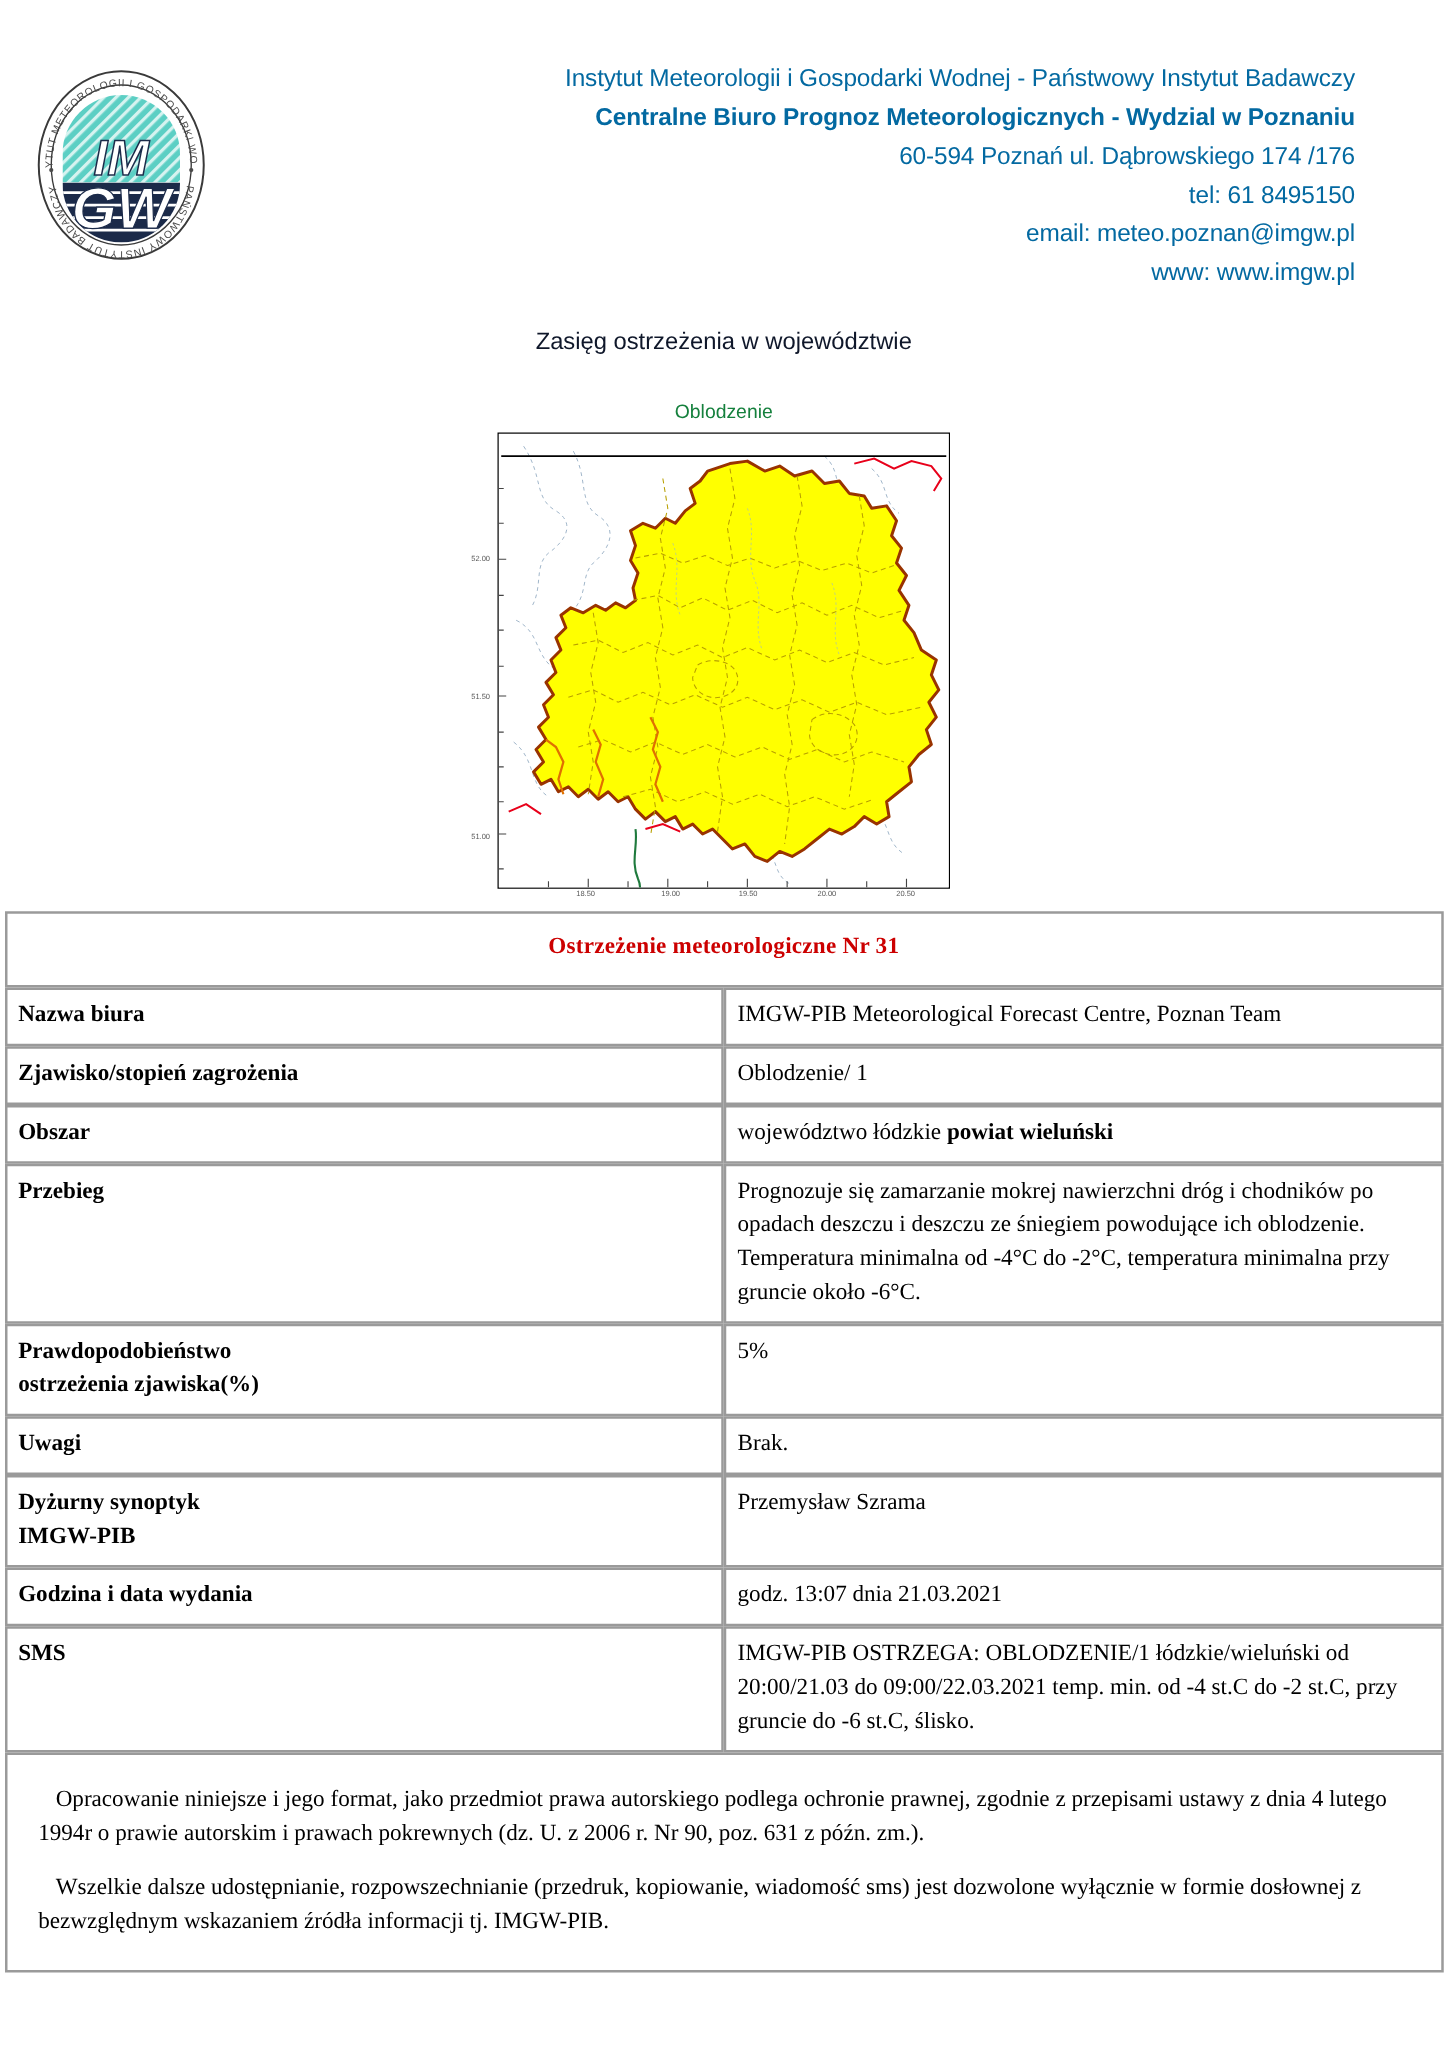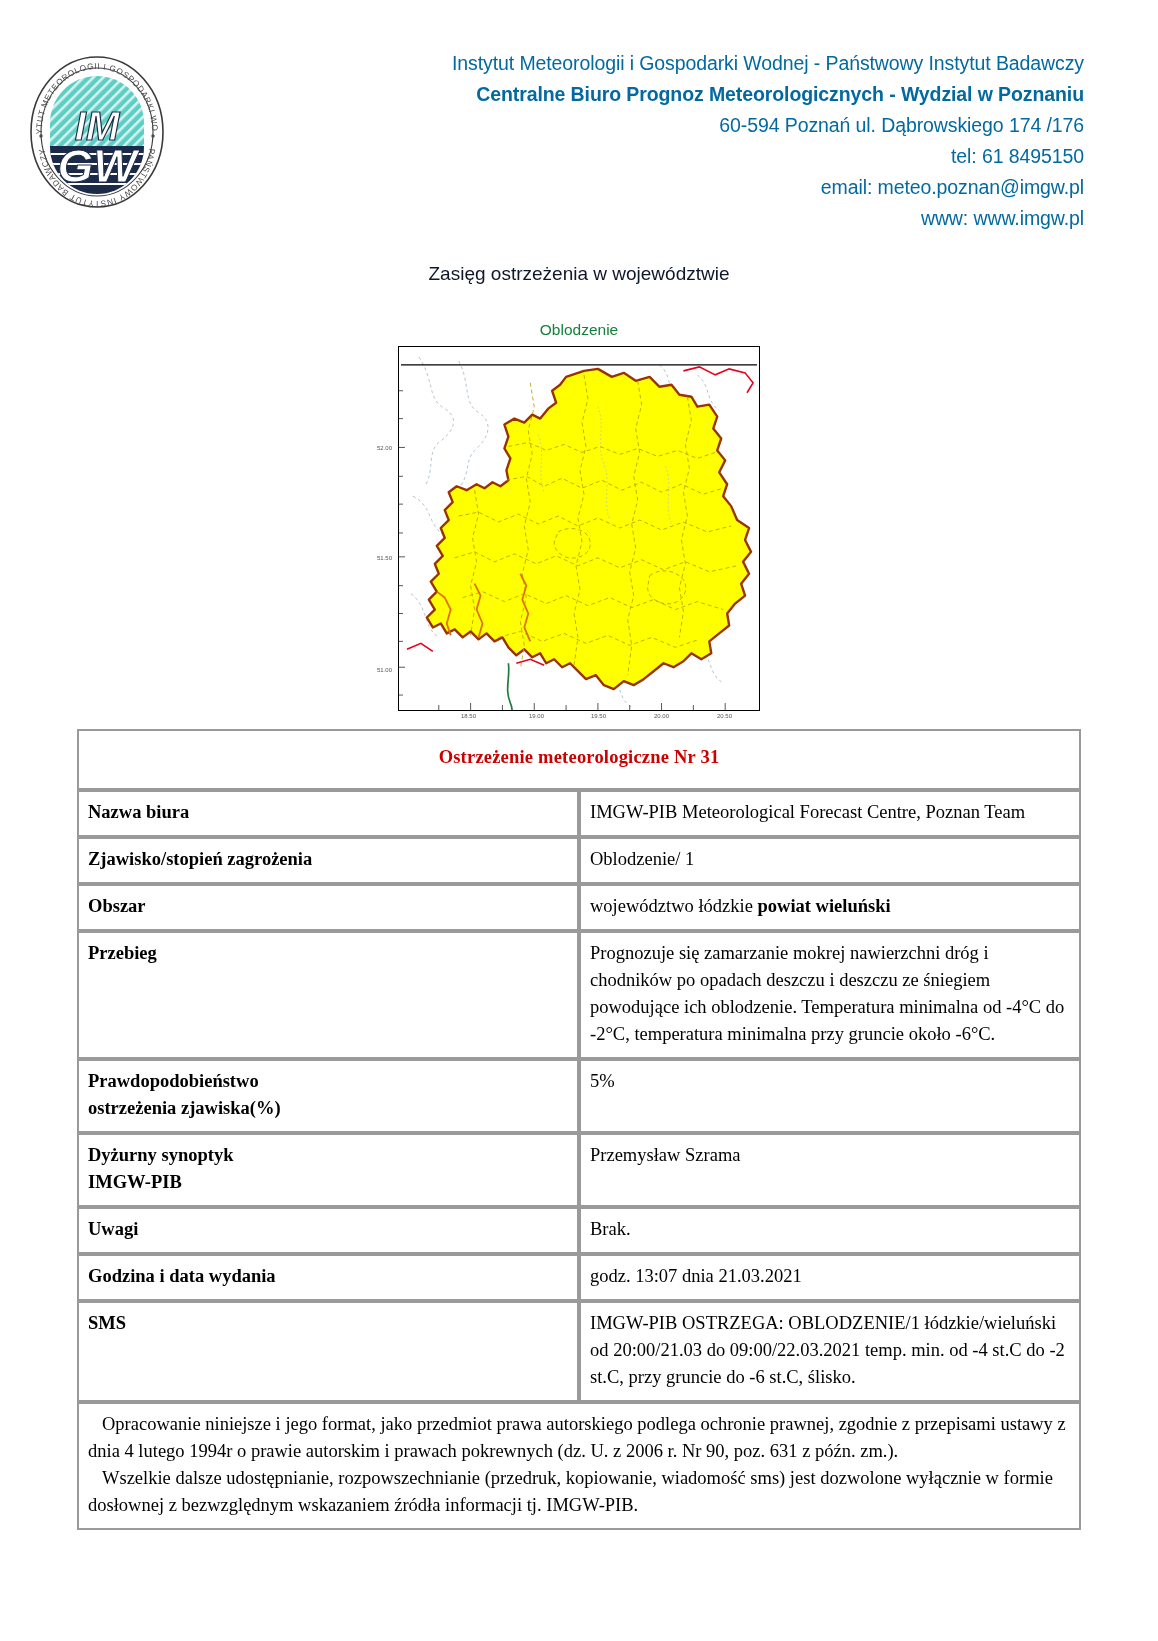--- a/index.html
+++ b/index.html
@@ -86,21 +86,21 @@
   .ylab3 { left: -22px; top: 320px; }
   .xlab { top: 366px; }
   .xl1 { left: 62px; }
   .xl2 { left: 130px; }
   .xl3 { left: 192px; }
   .xl4 { left: 255px; }
   .xl5 { left: 318px; }
 
   
   .warn-table {
-    width: 1004px;
+    width: 1151px;
     margin: 18px auto 0 auto;
     border-collapse: separate;
     border-spacing: 0;
     table-layout: fixed;
   }
   .warn-table td {
     border: 2px solid #9a9a9a;
     padding: 7px 9px 9px 9px;
     vertical-align: top;
     font-size: 18.5px;
@@ -123,21 +123,21 @@
   }
   .val b { font-weight: bold; }
   .tall-empty { height: 26px; }
   .footer-cell {
     border: 2px solid #9a9a9a;
     padding: 10px 12px 12px 12px;
     font-size: 18.5px;
     line-height: 28px;
   }
   .footer-cell p {
-    margin: 0;
+    margin: 16px;
   }
   .indent { text-indent: 14px; }
 </style>
 </head>
 <body>
 
 <div class="header">
 
   <div class="logo-wrap">
     <svg viewBox="0 0 150 168" xmlns="http://www.w3.org/2000/svg">
@@ -352,36 +352,36 @@
         <div>Prawdopodobieństwo</div>
         <div>ostrzeżenia zjawiska(%)</div>
       </td>
       <td class="val">
         <div>5%</div>
         <div class="tall-empty"></div>
       </td>
     </tr>
 
     <tr>
+      <td class="lbl">Uwagi</td>
+      <td class="val">Brak.</td>
+    </tr>
+
+    <tr>
       <td class="lbl">
         <div>Dyżurny synoptyk</div>
         <div>IMGW-PIB</div>
       </td>
       <td class="val">
         <div>Przemysław Szrama</div>
         <div class="tall-empty"></div>
       </td>
     </tr>
 
     <tr>
-      <td class="lbl">Uwagi</td>
-      <td class="val">Brak.</td>
-    </tr>
-
-    <tr>
       <td class="lbl">Godzina i data wydania</td>
       <td class="val">godz. 13:07 dnia 21.03.2021</td>
     </tr>
 
     <tr>
       <td class="lbl">SMS</td>
       <td class="val">IMGW-PIB OSTRZEGA: OBLODZENIE/1 łódzkie/wieluński od 20:00/21.03 do 09:00/22.03.2021 temp. min. od -4 st.C do -2 st.C, przy gruncie do -6 st.C, ślisko.</td>
     </tr>
 
     <tr>

